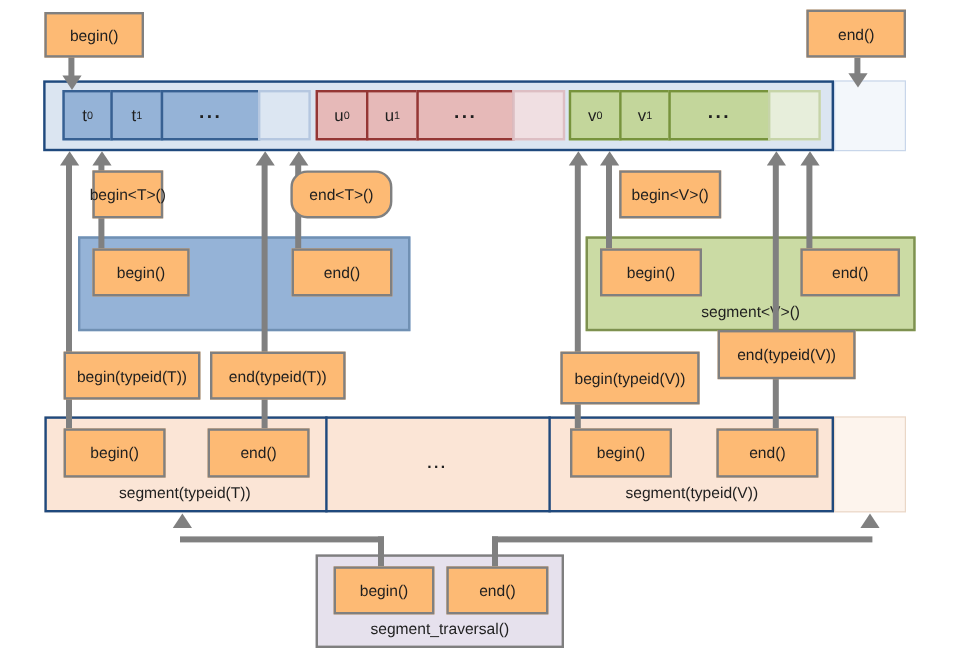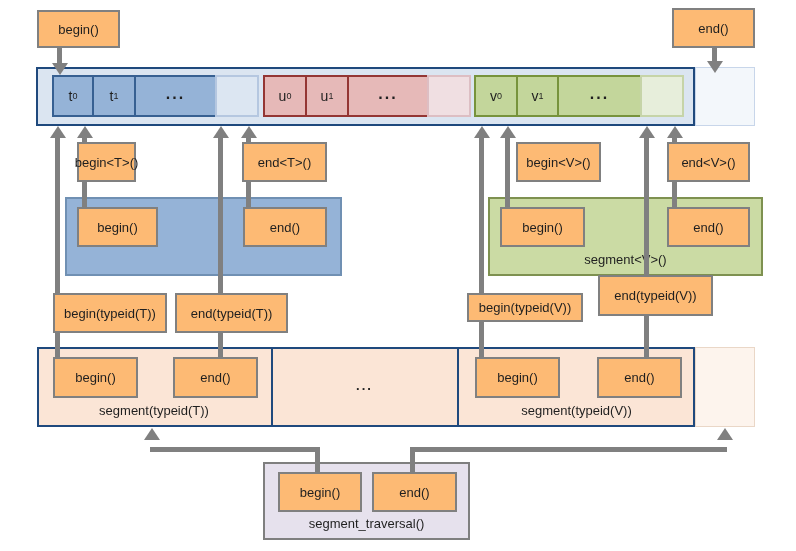--- a/index.html
+++ b/index.html
@@ -124,36 +124,35 @@
   <div class="vline" style="left:505px;top:137px;height:70px;"></div>
   <div class="arr-u" style="left:500px;top:126px;"></div>
 
   <div class="vline" style="left:644px;top:137px;height:220px;"></div>
   <div class="arr-u" style="left:639px;top:126px;"></div>
 
   <div class="vline" style="left:672px;top:137px;height:70px;"></div>
   <div class="arr-u" style="left:667px;top:126px;"></div>
 
   <div class="wbox" style="left:77px;top:142px;width:59px;height:40px;">begin&lt;T&gt;()</div>
-  <div class="wbox" style="left:242px;top:142px;width:85px;height:40px;">end&lt;T&gt;()</div>
+  <div class="wbox" style="left:242px;top:142px;width:85px;height:40px;border-radius:14px;">end&lt;T&gt;()</div>
   <div class="wbox" style="left:516px;top:142px;width:85px;height:40px;">begin&lt;V&gt;()</div>
-  <div class="wbox" style="left:667px;top:142px;width:83px;height:40px;">end&lt;V&gt;()</div>
 
   <div class="abs segt" style="left:65px;top:197px;width:277px;height:79px;"></div>
   <div class="wbox" style="left:77px;top:207px;width:81px;height:40px;">begin()</div>
   <div class="wbox" style="left:243px;top:207px;width:84px;height:40px;">end()</div>
 
   <div class="abs segv" style="left:488px;top:197px;width:275px;height:79px;"></div>
   <div class="seglabel" style="left:488px;top:252px;width:275px;">segment&lt;V&gt;()</div>
   <div class="wbox" style="left:500px;top:207px;width:85px;height:40px;">begin()</div>
   <div class="wbox" style="left:667px;top:207px;width:83px;height:40px;">end()</div>
 
   <div class="wbox" style="left:53px;top:293px;width:114px;height:40px;">begin(typeid(T))</div>
   <div class="wbox" style="left:175px;top:293px;width:113px;height:40px;">end(typeid(T))</div>
-  <div class="wbox" style="left:467px;top:293px;width:116px;height:29px;">begin(typeid(V))</div>
+  <div class="wbox" style="left:467px;top:293px;width:116px;height:44px;">begin(typeid(V))</div>
   <div class="wbox" style="left:598px;top:275px;width:115px;height:41px;">end(typeid(V))</div>
 
   <div class="abs orangerow" style="left:37px;top:347px;width:658px;height:80px;"></div>
   <div class="abs divider" style="left:271px;top:347px;width:2px;height:80px;"></div>
   <div class="abs divider" style="left:457px;top:347px;width:2px;height:80px;"></div>
   <div class="abs orangerow-ext" style="left:695px;top:347px;width:60px;height:80px;"></div>
 
   <div class="wbox" style="left:53px;top:357px;width:85px;height:41px;">begin()</div>
   <div class="wbox" style="left:173px;top:357px;width:85px;height:41px;">end()</div>
   <div class="seglabel" style="left:37px;top:403px;width:234px;">segment(typeid(T))</div>

